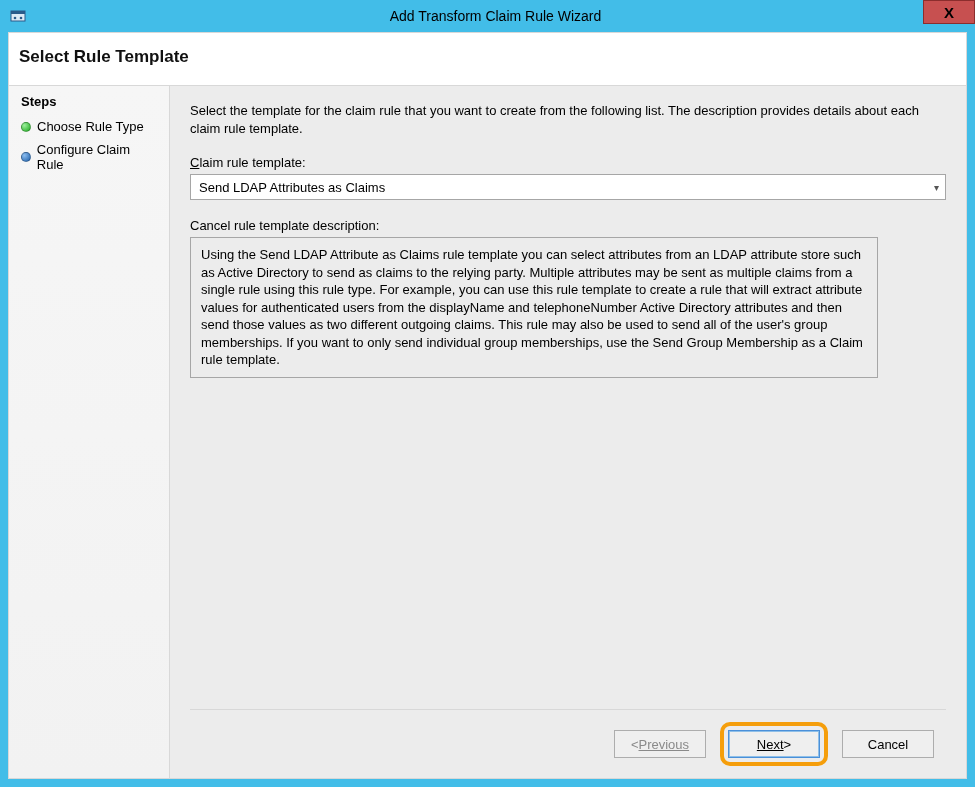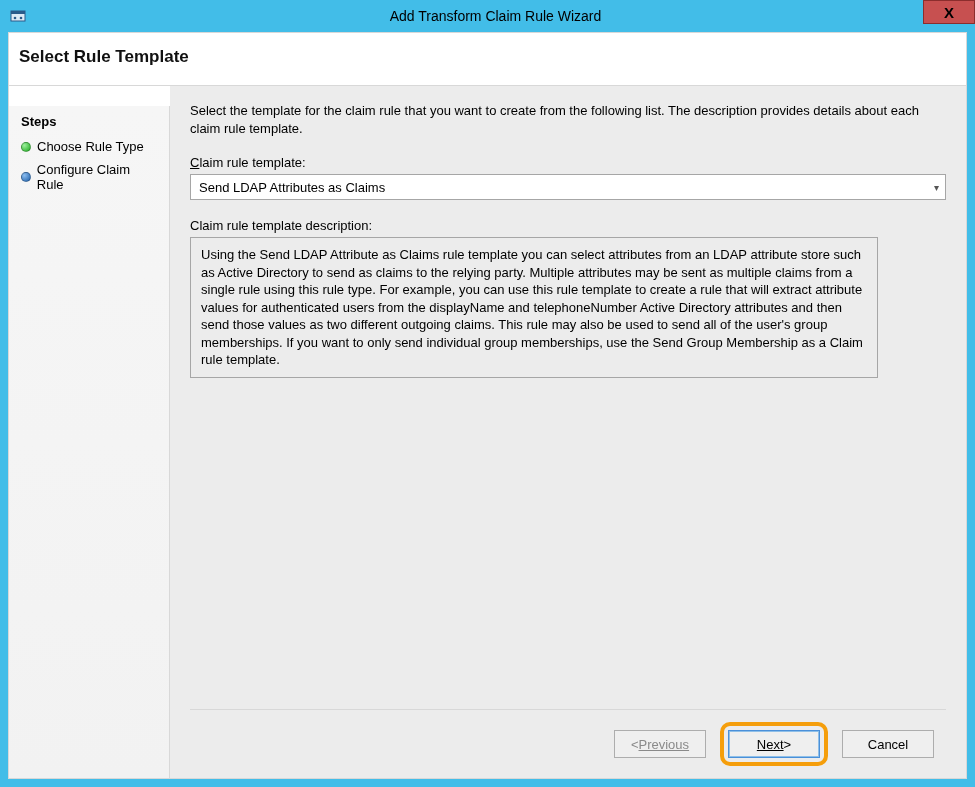--- a/index.html
+++ b/index.html
@@ -79,21 +79,20 @@
   .body-area {
     flex: 1;
     display: flex;
     min-height: 0;
   }
   .sidebar {
     width: 225px;
     background: linear-gradient(to bottom, #f6f6f6, #f2f2f2);
     border-right: 1px solid #d8d8d8;
     padding-top: 8px;
-    margin-top: 20px;
   }
   .sidebar .steps-label {
     font-weight: bold;
     padding: 0 12px 6px 12px;
     font-size: 13px;
   }
   .sidebar .step {
     display: flex;
     align-items: center;
     padding: 4px 12px;
@@ -233,21 +232,21 @@
 
       <div class="content">
         <div class="intro">Select the template for the claim rule that you want to create from the following list. The description provides details about each claim rule template.</div>
 
         <div class="field-label underline-first">Claim rule template:</div>
         <div class="combo">
           <span>Send LDAP Attributes as Claims</span>
           <span class="chev">▾</span>
         </div>
 
-        <div class="field-label">Claim rule template description:</div>
+        <div class="field-label">Cancel rule template description:</div>
         <div class="desc-box">Using the Send LDAP Attribute as Claims rule template you can select attributes from an LDAP attribute store such as Active Directory to send as claims to the relying party. Multiple attributes may be sent as multiple claims from a single rule using this rule type. For example, you can use this rule template to create a rule that will extract attribute values for authenticated users from the displayName and telephoneNumber Active Directory attributes and then send those values as two different outgoing claims. This rule may also be used to send all of the user's group memberships. If you want to only send individual group memberships, use the Send Group Membership as a Claim rule template.</div>
 
         <div class="spacer"></div>
 
         <div class="button-row">
           <button class="btn disabled">
             <span>&lt; </span>
               <span class="u">Previous</span>
           </button>
           <span class="highlight-ring">

